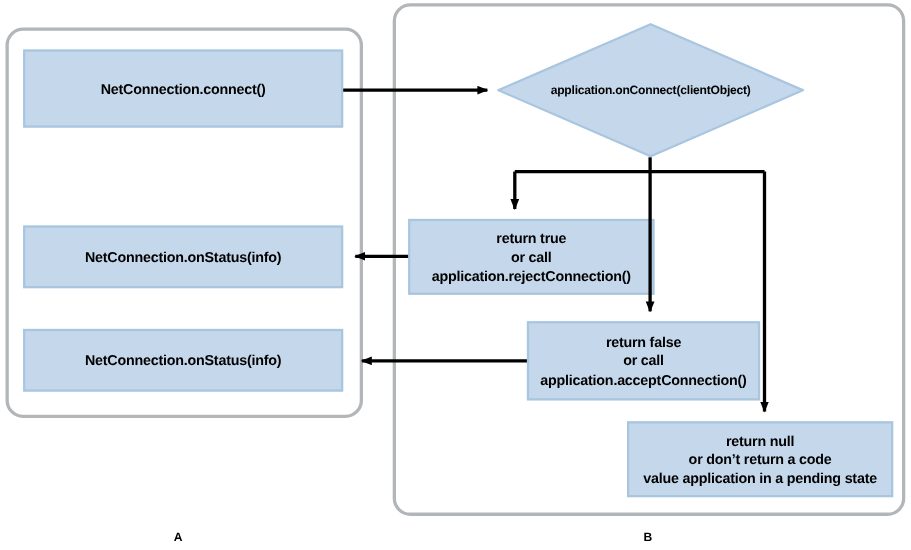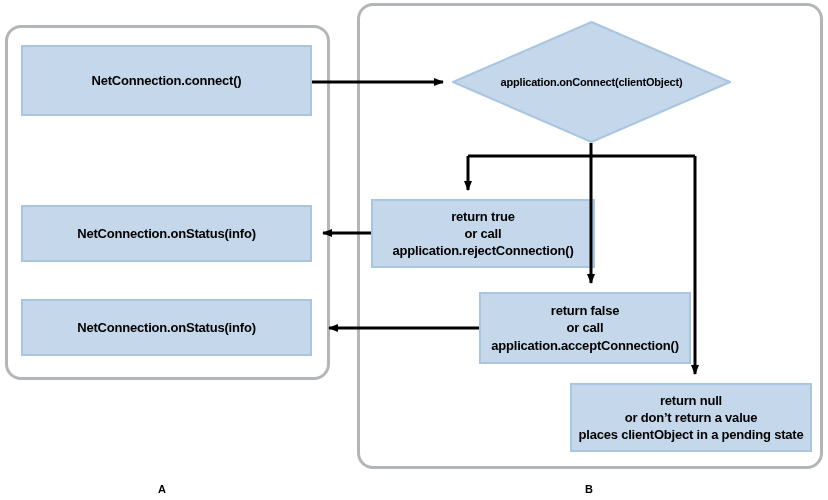--- a/index.html
+++ b/index.html
@@ -129,22 +129,22 @@
     <div class="lines">
       <div>return false</div>
       <div>or call</div>
       <div>application.acceptConnection()</div>
     </div>
   </div>
 
   <div class="node" style="left:570px; top:383px; width:242px; height:69px;">
     <div class="lines">
       <div>return null</div>
-      <div>or don’t return a value</div>
-      <div>places clientObject in a pending state</div>
+      <div>or don’t return a code</div>
+      <div>value application in a pending state</div>
     </div>
   </div>
 
   <svg id="connectors" viewBox="0 0 828 500">
     <defs>
       <marker id="arrowR" markerWidth="10" markerHeight="10" refX="9" refY="4" orient="auto" markerUnits="userSpaceOnUse">
         <path d="M0,0 L10,4 L0,8 z" fill="#000000"></path>
       </marker>
       <marker id="arrowL" markerWidth="10" markerHeight="10" refX="9" refY="4" orient="auto" markerUnits="userSpaceOnUse">
         <path d="M0,0 L10,4 L0,8 z" fill="#000000"></path>

